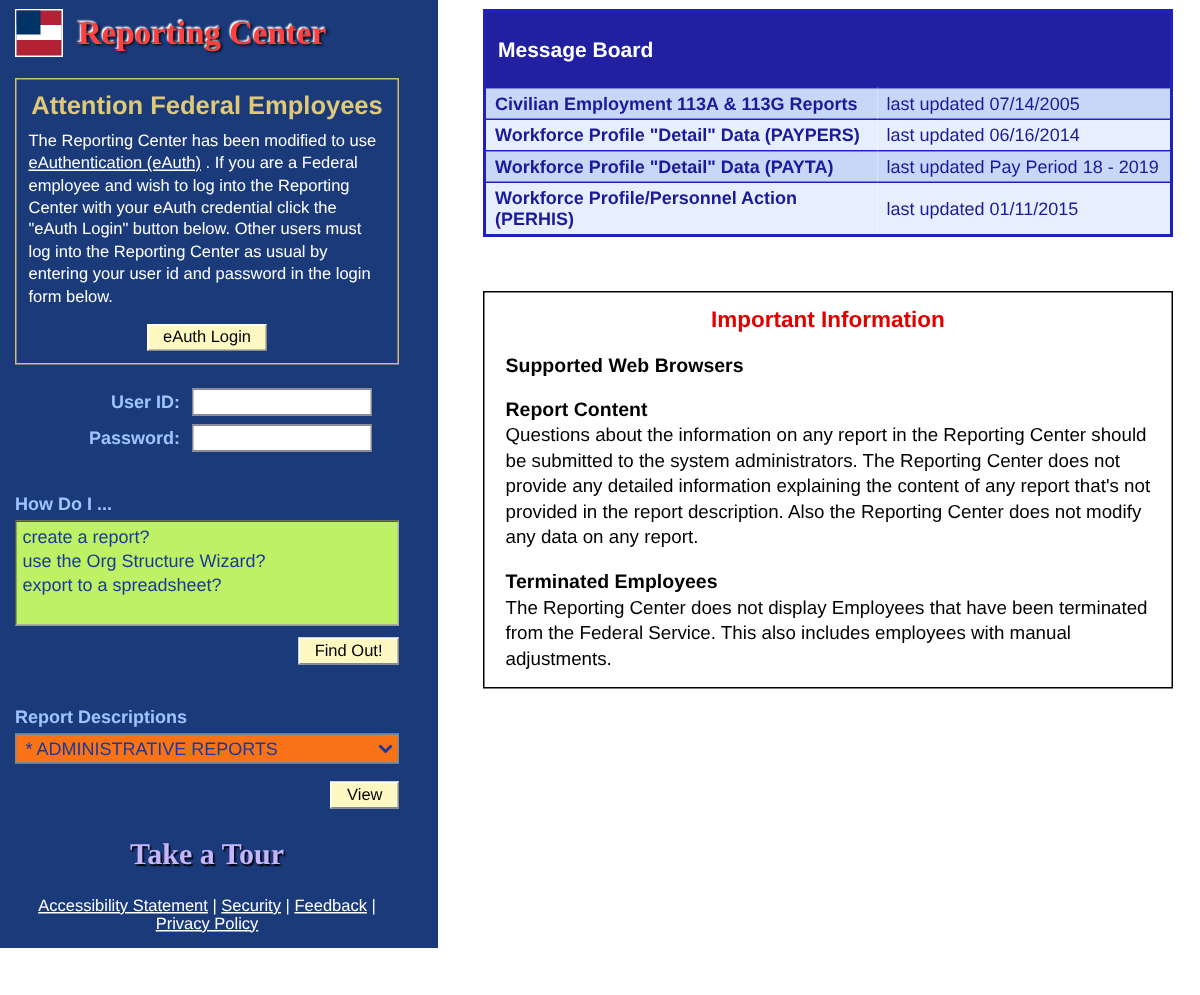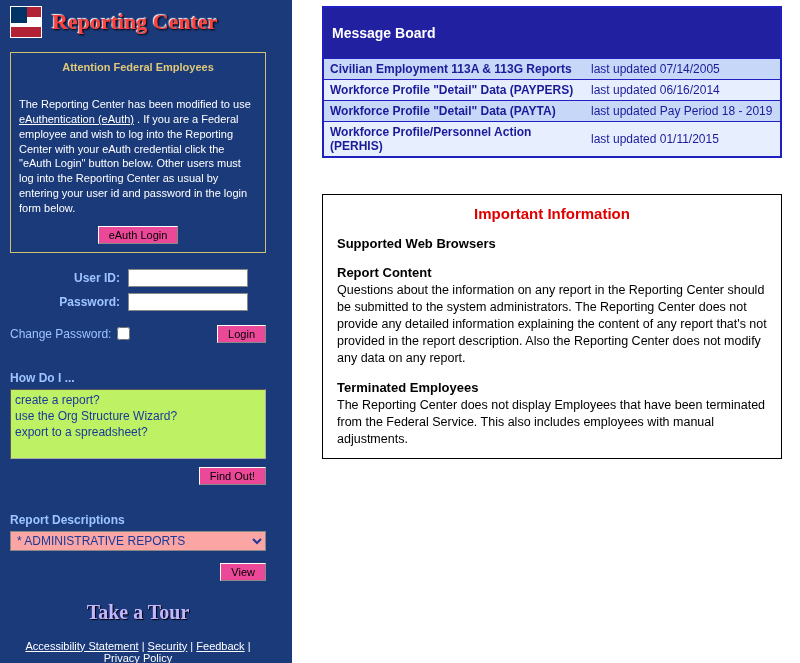--- a/index.html
+++ b/index.html
@@ -41,32 +41,32 @@
     margin-left: 10px;
     font-family: "Times New Roman", serif;
   }
   .attn-box {
     border: 1px solid #d0c070;
     padding: 8px;
     margin-top: 6px;
   }
   .attn-heading {
     color: #dfc878;
-    font-size: 11px;
+    font-size: 17px;
     font-weight: bold;
     text-align: center;
-    margin-bottom: 24px;
+    margin-bottom: 6px;
   }
   .attn-text { font-size: 11px; line-height: 1.35; }
   .attn-text .eauth-link { text-decoration: underline; }
   .center { text-align: center; }
   .btn {
     font-family: Verdana, Arial, sans-serif;
     font-size: 11px;
-    background: #ec4899;
+    background: #fef9c3;
     border: 1px solid #888;
     border-top-color:#fff; border-left-color:#fff;
     padding: 2px 10px;
     cursor: pointer;
   }
   .login-form { margin-top: 16px; }
   .form-row { display:flex; align-items:center; margin: 6px 0; }
   .form-row label {
     color:#9fc5ff; font-weight:bold; font-size:12px;
     width:110px; text-align:right; margin-right:8px;
@@ -84,21 +84,21 @@
     margin-top: 28px; margin-bottom:4px;
   }
   .howdo-box {
     background:#bef264; color:#1a3a9a; border:1px inset #aaa;
     height: 70px; overflow-y: scroll; font-size:12px;
     padding: 2px 4px;
   }
   .howdo-box div { padding:1px 0; cursor:pointer; }
   .find-row { text-align:right; margin-top:8px; }
   .select-box {
-    width:100%; background:#fca5a5; color:#1a3a9a;
+    width:100%; background:#f97316; color:#1a3a9a;
     border:1px solid #888; font-size:12px; padding:1px 2px; height:20px;
   }
   .view-row { text-align:right; margin-top:12px; }
   .tour {
     text-align:center; margin-top:20px;
     color:#c4b5fd; font-size:20px; font-weight:bold;
     font-family:"Times New Roman",serif;
     text-shadow: 1px 1px 1px #000;
   }
   .footer-links { text-align:center; margin-top:16px; font-size:11px; }
@@ -151,25 +151,20 @@
 
     <div class="login-form">
       <div class="form-row">
         <label>User ID:</label>
         <input type="text" style="">
       </div>
       <div class="form-row">
         <label>Password:</label>
         <input type="password" style="">
       </div>
-      <div class="cp-row">
-        <span class="cp-label">Change Password:</span>
-        <input type="checkbox" style="">
-        <span class="login-wrap"><button class="btn">Login</button></span>
-      </div>
     </div>
 
     <div class="section-label">How Do I ...</div>
     <div class="howdo-box">
       <div>create a report?</div>
       <div>use the Org Structure Wizard?</div>
       <div>export to a spreadsheet?</div>
     </div>
     <div class="find-row">
       <button class="btn">Find Out!</button>

